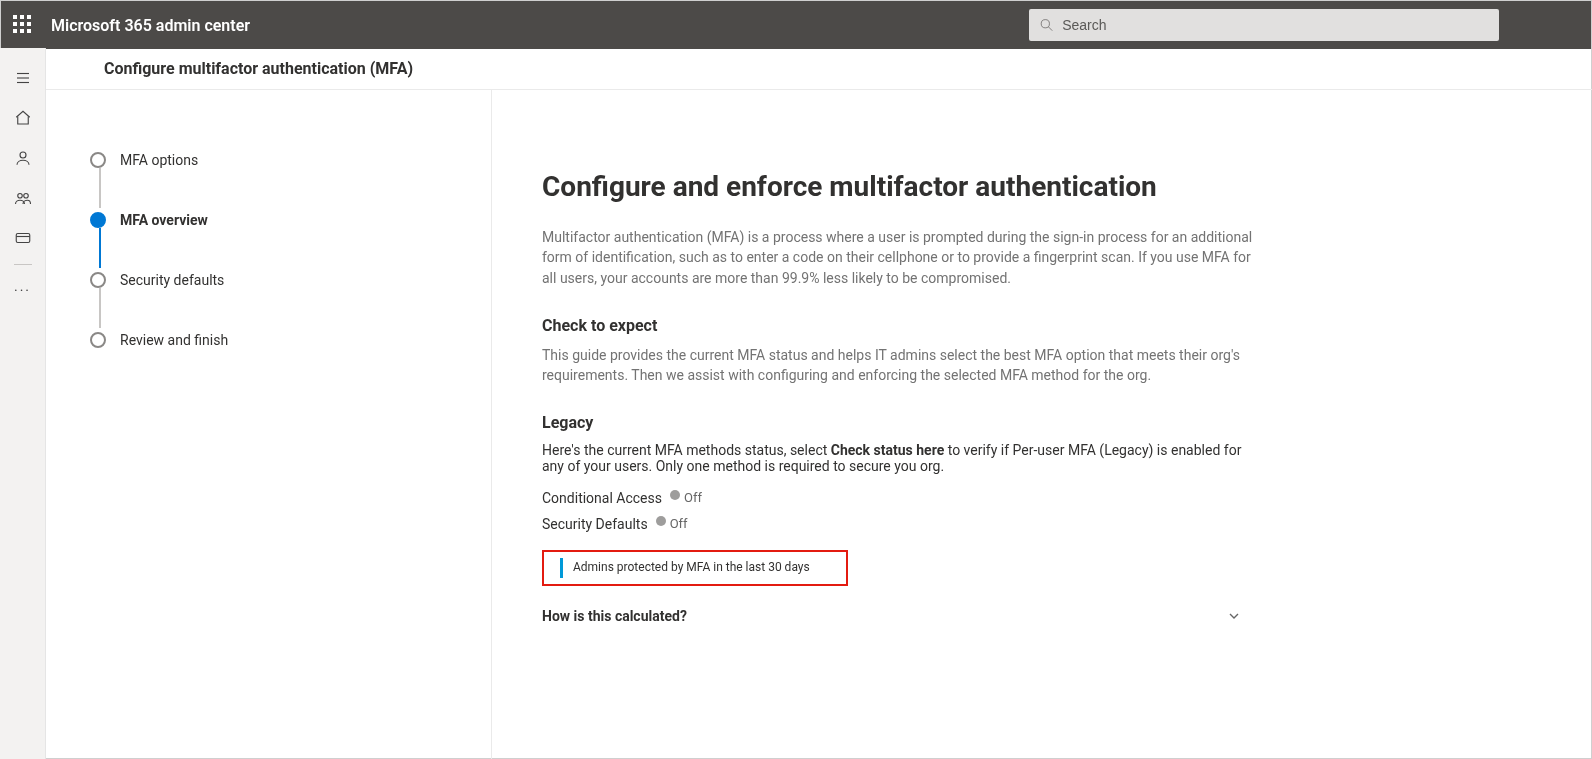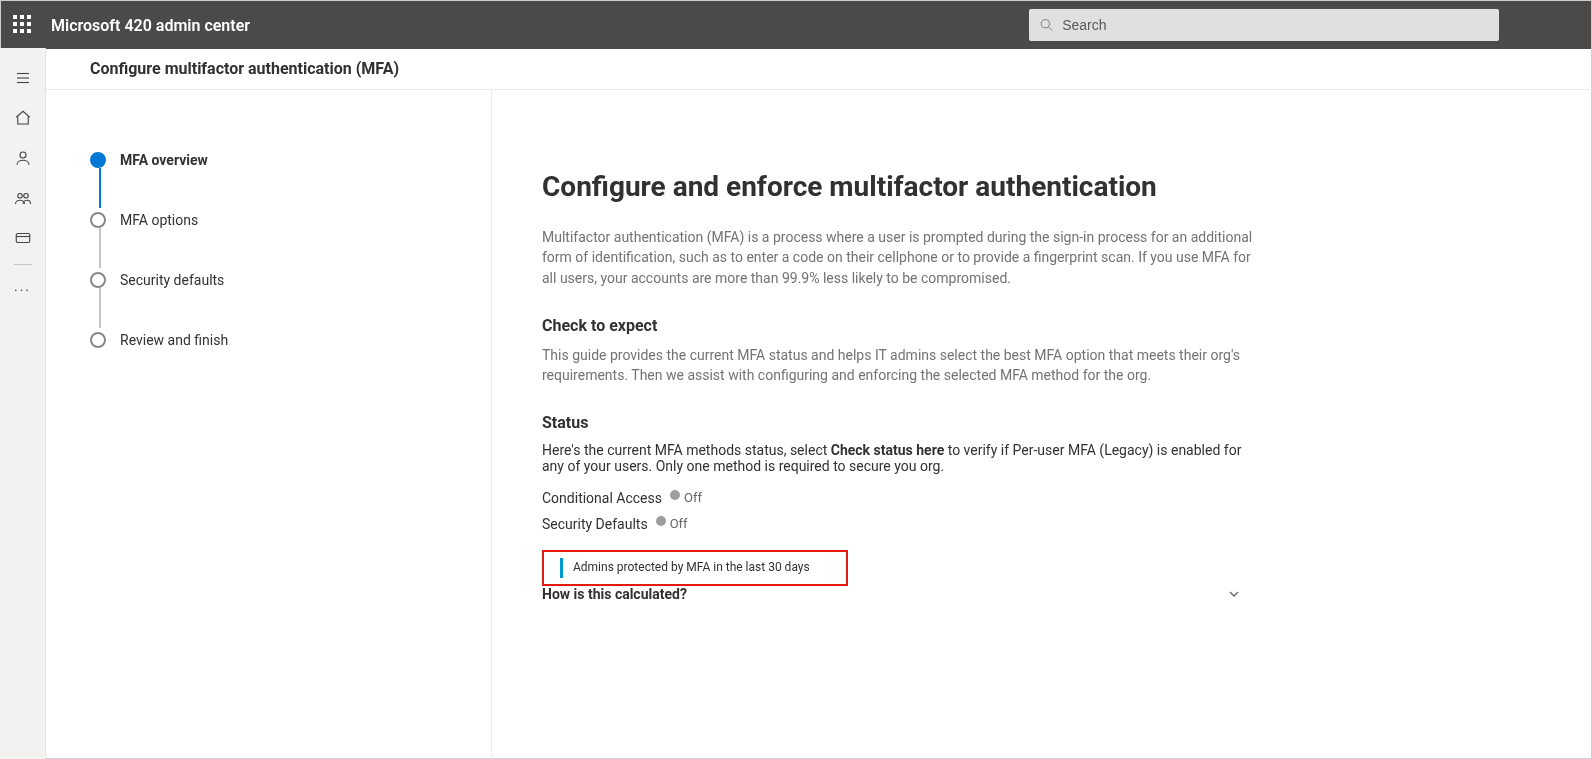--- a/index.html
+++ b/index.html
@@ -70,21 +70,21 @@
   .rail-divider { width: 18px; height: 1px; background: #c8c6c4; margin: 6px 0; }
   .rail-dots { color: #444; letter-spacing: 2px; font-size: 14px; height: 40px; display:flex; align-items:center; justify-content:center; width:46px; cursor:pointer; }
 
   
   .pageheader {
     position: absolute;
     top: 48px; left: 46px; right: 0;
     height: 42px;
     border-bottom: 1px solid #eaeaea;
     display: flex; align-items: center;
-    padding-left: 44px;
+    padding-left: 58px;
     font-size: 16px;
     font-weight: 700;
   }
 
   
   .body {
     position: absolute;
     top: 90px; left: 46px; right: 0; bottom: 0;
     display: flex;
   }
@@ -151,41 +151,41 @@
   }
   .card-inner {
     border-left: 3px solid #0099d8;
     padding: 2px 0 2px 10px;
   }
   .card-title { font-size: 12px; color: #323130; margin-bottom: 2px; }
   .big-metric { font-size: 30px; font-weight: 400; }
   .big-metric .accent { color: #0099d8; }
   .accordion {
     display: flex; align-items: center; justify-content: space-between;
-    width: 700px; cursor: pointer;
+    width: 700px; margin-top: 22px; cursor: pointer;
     font-size: 14px; font-weight: 700; color: #323130;
   }
   .chev { width: 16px; height: 16px; }
 </style>
 </head>
 <body>
 
 <div class="topbar">
   <div class="waffle">
     <span></span>
       <span></span>
       <span></span>
     <span></span>
       <span></span>
       <span></span>
     <span></span>
       <span></span>
       <span></span>
   </div>
-  <div class="topbar-title">Microsoft 420 admin center</div>
+  <div class="topbar-title">Microsoft 365 admin center</div>
   <div class="topbar-spacer"></div>
   <div class="search">
     <svg viewBox="0 0 24 24">
         <circle cx="10" cy="10" r="6.5"></circle>
         <line x1="15" y1="15" x2="21" y2="21"></line>
       </svg>
     <input type="text" placeholder="Search" style="">
   </div>
 </div>
 
@@ -226,49 +226,49 @@
   <div class="rail-divider"></div>
   <div class="rail-dots">···</div>
 </div>
 
 <div class="pageheader">
   <span>Configure multifactor authentication (MFA)</span>
 </div>
 
 <div class="body">
   <div class="stepscol">
+    <div class="step">
+      <div class="step-circle"></div>
+      <div class="step-label">MFA options</div>
+      <div class="step-connector"></div>
+    </div>
     <div class="step active">
       <div class="step-circle"></div>
       <div class="step-label">MFA overview</div>
-      <div class="step-connector"></div>
-    </div>
-    <div class="step">
-      <div class="step-circle"></div>
-      <div class="step-label">MFA options</div>
       <div class="step-connector"></div>
     </div>
     <div class="step">
       <div class="step-circle"></div>
       <div class="step-label">Security defaults</div>
       <div class="step-connector"></div>
     </div>
     <div class="step">
       <div class="step-circle"></div>
       <div class="step-label">Review and finish</div>
     </div>
   </div>
 
   <div class="maincol">
     <h1>Configure and enforce multifactor authentication</h1>
     <p class="body-text">Multifactor authentication (MFA) is a process where a user is prompted during the sign-in process for an additional form of identification, such as to enter a code on their cellphone or to provide a fingerprint scan. If you use MFA for all users, your accounts are more than 99.9% less likely to be compromised.</p>
 
     <h3>Check to expect</h3>
     <p class="body-text">This guide provides the current MFA status and helps IT admins select the best MFA option that meets their org's requirements. Then we assist with configuring and enforcing the selected MFA method for the org.</p>
 
-    <h3>Status</h3>
+    <h3>Legacy</h3>
     <p class="status-intro">
       <span>Here's the current MFA methods status, select </span><span class="bold">Check status here</span><span> to verify if Per-user MFA (Legacy) is enabled for any of your users. Only one method is required to secure you org.</span>
     </p>
 
     <div class="status-row">
       <span class="label">Conditional Access</span>
       <span class="dot"></span>
       <span class="offtxt">Off</span>
     </div>
     <div class="status-row">

